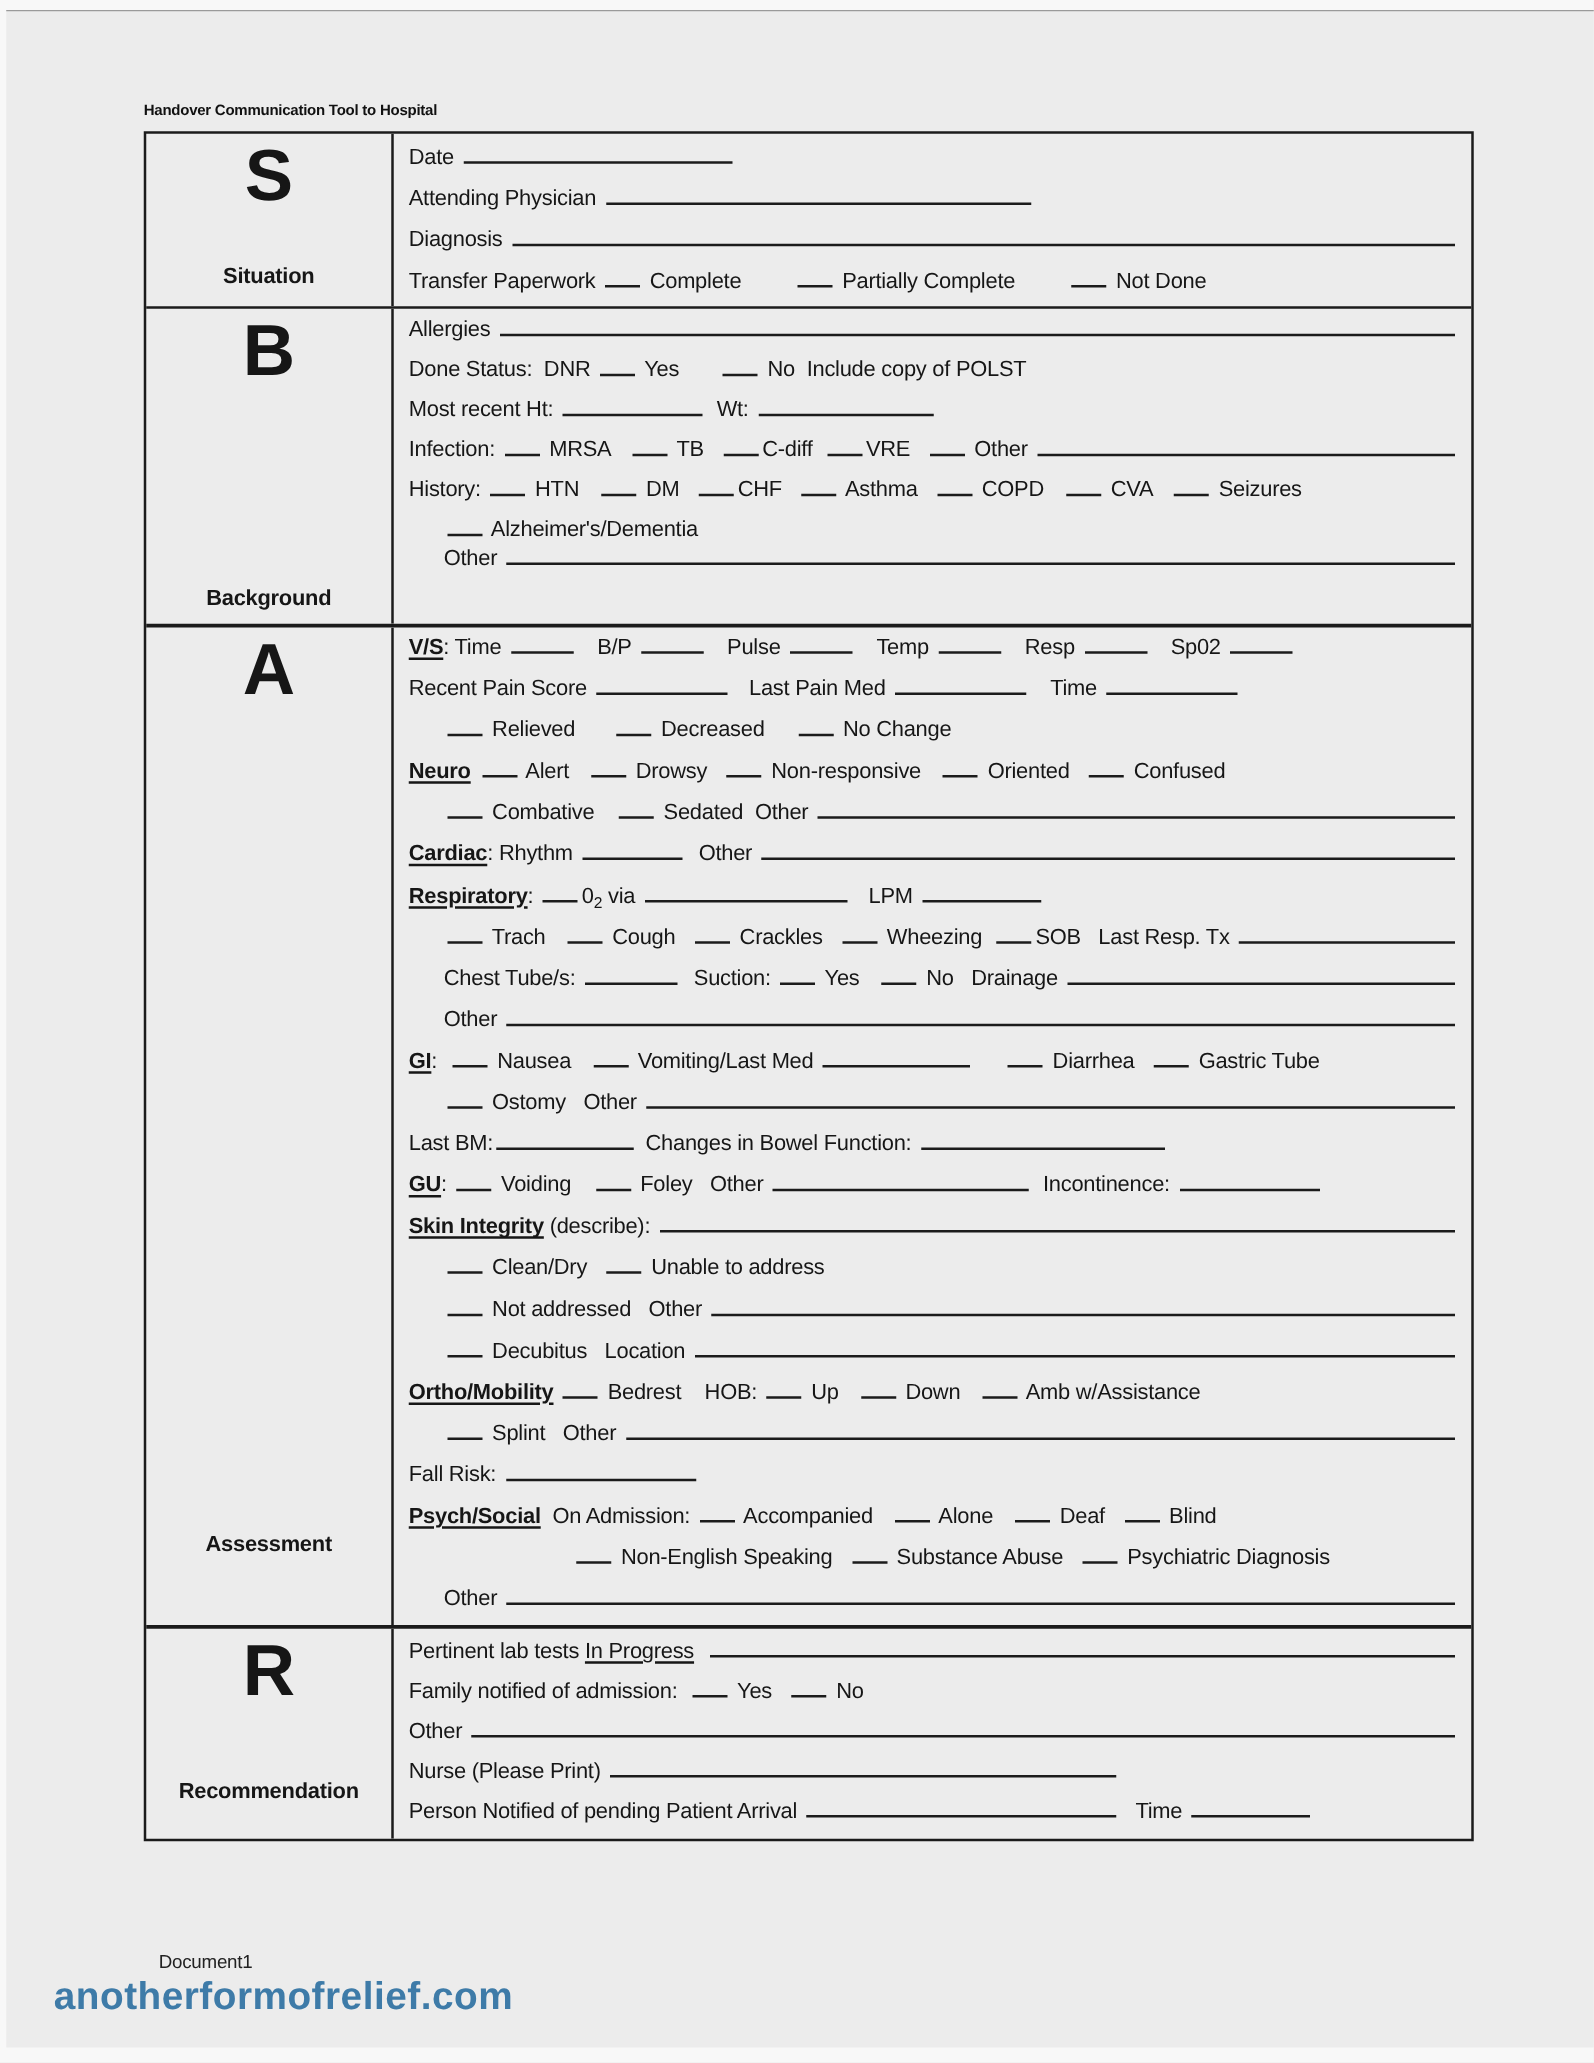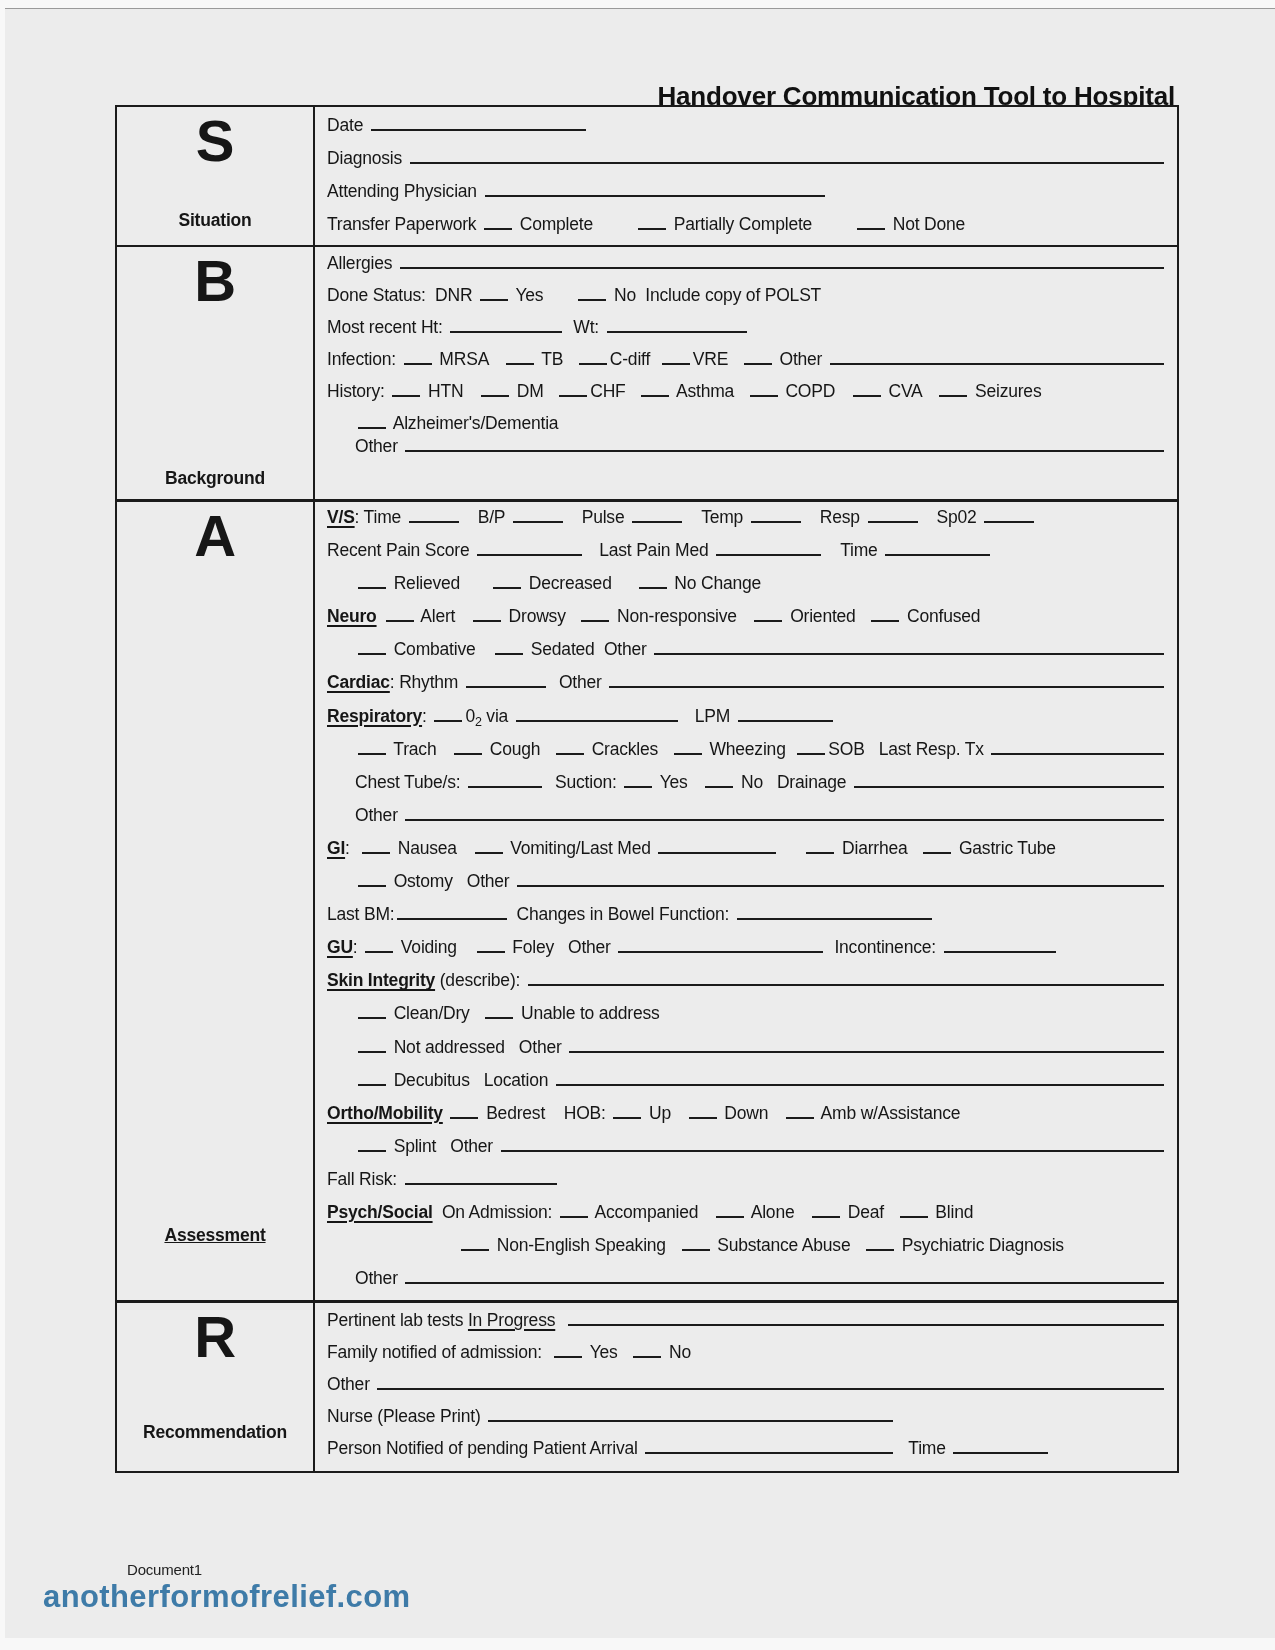--- a/index.html
+++ b/index.html
@@ -9,37 +9,37 @@
     font-family:"Liberation Sans",sans-serif;
     color:#161616;
     letter-spacing:-0.2px;
   }
   .sheet{
     position:absolute;left:5px;top:8px;right:0;bottom:12px;
     background:#ececec;border-top:1px solid #9a9a9a;
   }
   .page-title{
     position:absolute;left:110px;top:72px;width:1060px;
-    text-align:right;font-weight:bold;font-size:26px;color:#111;
+    text-align:left;font-weight:bold;font-size:12px;color:#111;
   }
   .form-table{
     position:absolute;left:110px;top:96px;width:1060px;
     border:2px solid #1b1b1b;background:#ececec;
   }
   .form-row{display:flex;overflow:hidden;}
   .row-situation{height:138px;}
   .row-background{height:252px;border-top:2px solid #1b1b1b;}
   .row-assessment{height:798px;border-top:3px solid #1b1b1b;}
   .row-recommendation{height:168px;border-top:3px solid #1b1b1b;}
   .letter-cell{width:196px;flex:none;border-right:2px solid #1b1b1b;position:relative;}
   .letter{display:block;text-align:center;font-size:58px;font-weight:bold;margin-top:2px;line-height:64px;}
   .section-label{position:absolute;left:0;right:0;text-align:center;font-weight:bold;font-size:17.5px;}
   .row-situation .section-label{bottom:14px;}
   .row-background .section-label{bottom:10px;}
-  .row-assessment .section-label{bottom:54px;text-decoration:underline;}
+  .row-assessment .section-label{bottom:54px;}
   .row-recommendation .section-label{bottom:28px;}
   .content-cell{flex:1;padding:6px 10px 0 12px;overflow:hidden;}
   .row-situation .content-cell{padding-top:8px;}
   .row-assessment .content-cell{padding-top:5px;}
   .row-recommendation .content-cell{padding-top:7px;}
   .line{display:flex;align-items:baseline;white-space:nowrap;}
   .row-situation .line{height:33px;}
   .row-background .line{height:32px;}
   .row-assessment .line{height:33.1px;}
   .row-recommendation .line{height:32px;}
@@ -71,26 +71,26 @@
         <div class="letter-cell">
           <span class="letter">S</span>
           <span class="section-label">Situation</span>
         </div>
         <div class="content-cell">
           <div class="line">
             <span class="txt">Date </span>
             <span class="blank" style="width: 215px;"></span>
           </div>
           <div class="line">
-            <span class="txt">Diagnosis </span>
-            <span class="blank fill"></span>
-          </div>
-          <div class="line">
             <span class="txt">Attending Physician </span>
             <span class="blank" style="width: 340px;"></span>
+          </div>
+          <div class="line">
+            <span class="txt">Diagnosis </span>
+            <span class="blank fill"></span>
           </div>
           <div class="line">
             <span class="txt">Transfer Paperwork </span>
             <span class="blank" style="width: 28px;"></span>
             <span class="txt"> Complete</span>
             <span class="gapper" style="width: 42px;"></span>
             <span class="blank" style="width: 28px;"></span>
             <span class="txt"> Partially Complete</span>
             <span class="gapper" style="width: 42px;"></span>
             <span class="blank" style="width: 28px;"></span>

